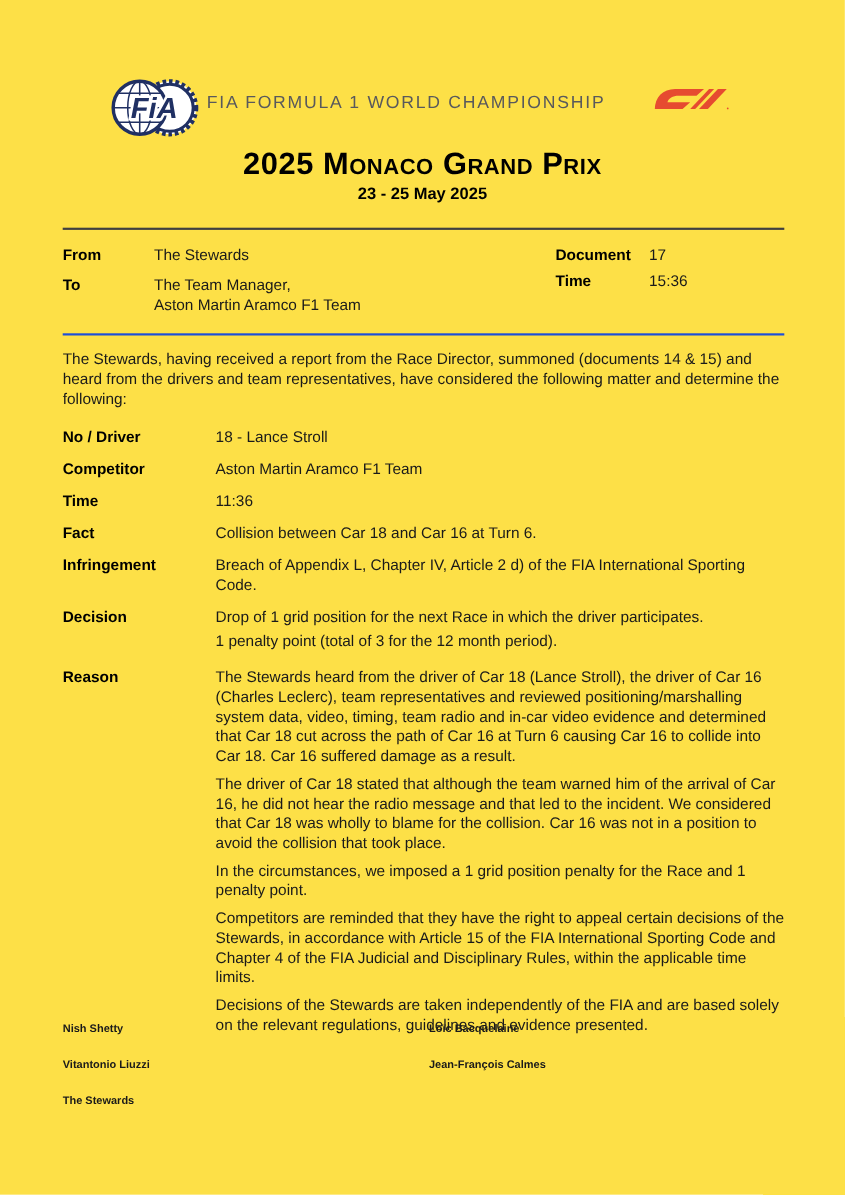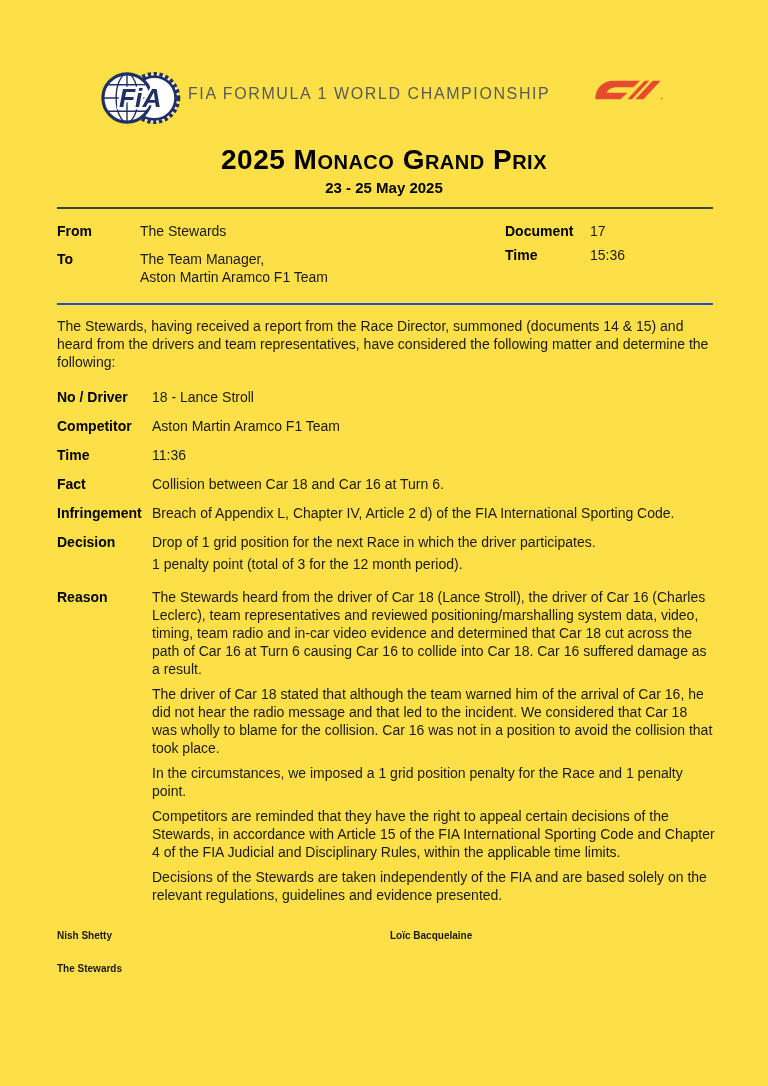--- a/index.html
+++ b/index.html
@@ -17,21 +17,21 @@
   .champ-text {
     position:absolute; left:188px; top:85px; width:352px;
     text-align:center;
     font-size:16px; letter-spacing:1.6px;
     color:#59595c; font-weight:400;
     white-space:nowrap;
   }
   .f1-logo { position:absolute; left:593px; top:77px; width:70px; height:26px; }
 
   
-  .title-block { position:absolute; left:0; top:144px; width:768px; text-align:center; }
+  .title-block { position:absolute; left:0; top:133px; width:768px; text-align:center; }
   .event-title {
     font-size:28px; font-weight:bold; color:#000;
     font-variant:small-caps; letter-spacing:0.5px;
   }
   .event-dates { font-size:15px; font-weight:bold; color:#000; margin-top:3px; }
 
   
   .meta {
     position:absolute; left:57px; top:207px; width:656px; height:98px;
     border-top:2px solid #404040; border-bottom:2px solid #1d4ed8;
@@ -47,21 +47,21 @@
   .mval { color:#1a1a1a; }
 
   
   .intro {
     position:absolute; left:57px; top:317px; width:660px;
     font-size:14px; line-height:18px;
   }
 
   
   .fields { position:absolute; left:57px; top:388px; width:658px; font-size:14px; line-height:18px; }
-  .frow { display:flex; margin-bottom:11px; }
+  .frow { display:flex; margin-bottom:11px;gap:44px; }
   .flabel { font-weight:bold; color:#000; width:95px; flex:0 0 95px; }
   .fval { flex:1; }
   .decision-line { margin-bottom:4px; }
   .reason-para { margin-bottom:7px; }
 
   
   .signatures { position:absolute; left:57px; top:930px; width:660px; font-size:10px; }
   .sig-row { display:flex; margin-bottom:22px; }
   .sig-left { width:333px; flex:0 0 333px; font-weight:bold; }
   .sig-right { font-weight:bold; }
@@ -164,18 +164,22 @@
       </span>
     </div>
   </div>
 
   <div class="signatures">
     <div class="sig-row">
       <span class="sig-left">Nish Shetty</span>
       <span class="sig-right">Loïc Bacquelaine</span>
     </div>
     <div class="sig-row">
+      <span class="sig-left">Vitantonio Liuzzi</span>
+      <span class="sig-right">Jean-François Calmes</span>
+    </div>
+    <div class="sig-row">
       <span class="sig-left">The Stewards</span>
       <span class="sig-right"></span>
     </div>
   </div>
 
 </div>
 
 </body></html>

